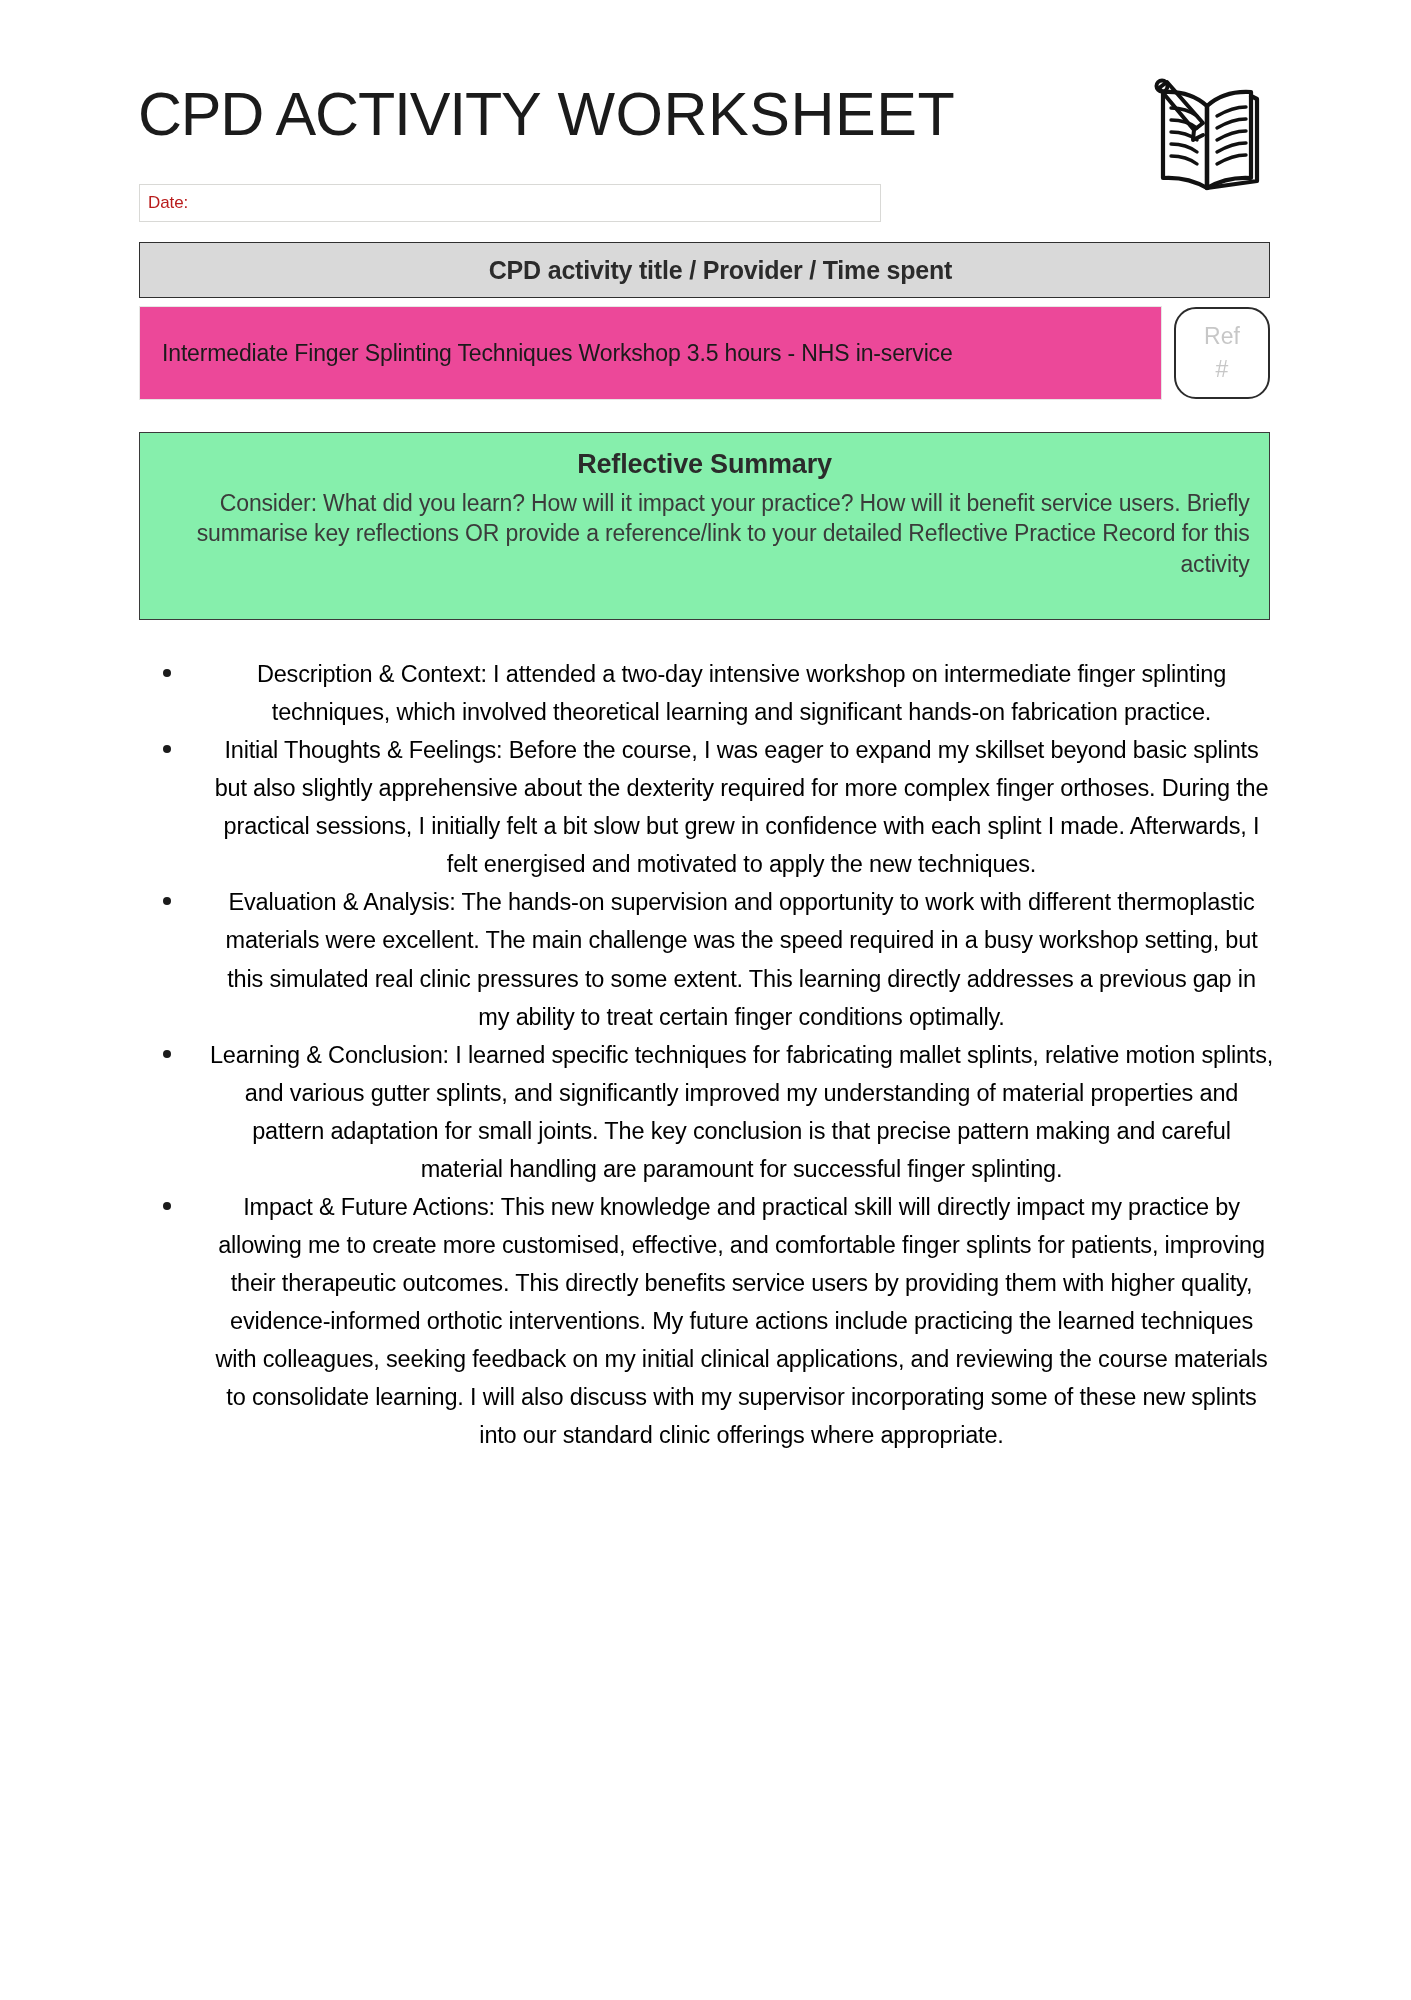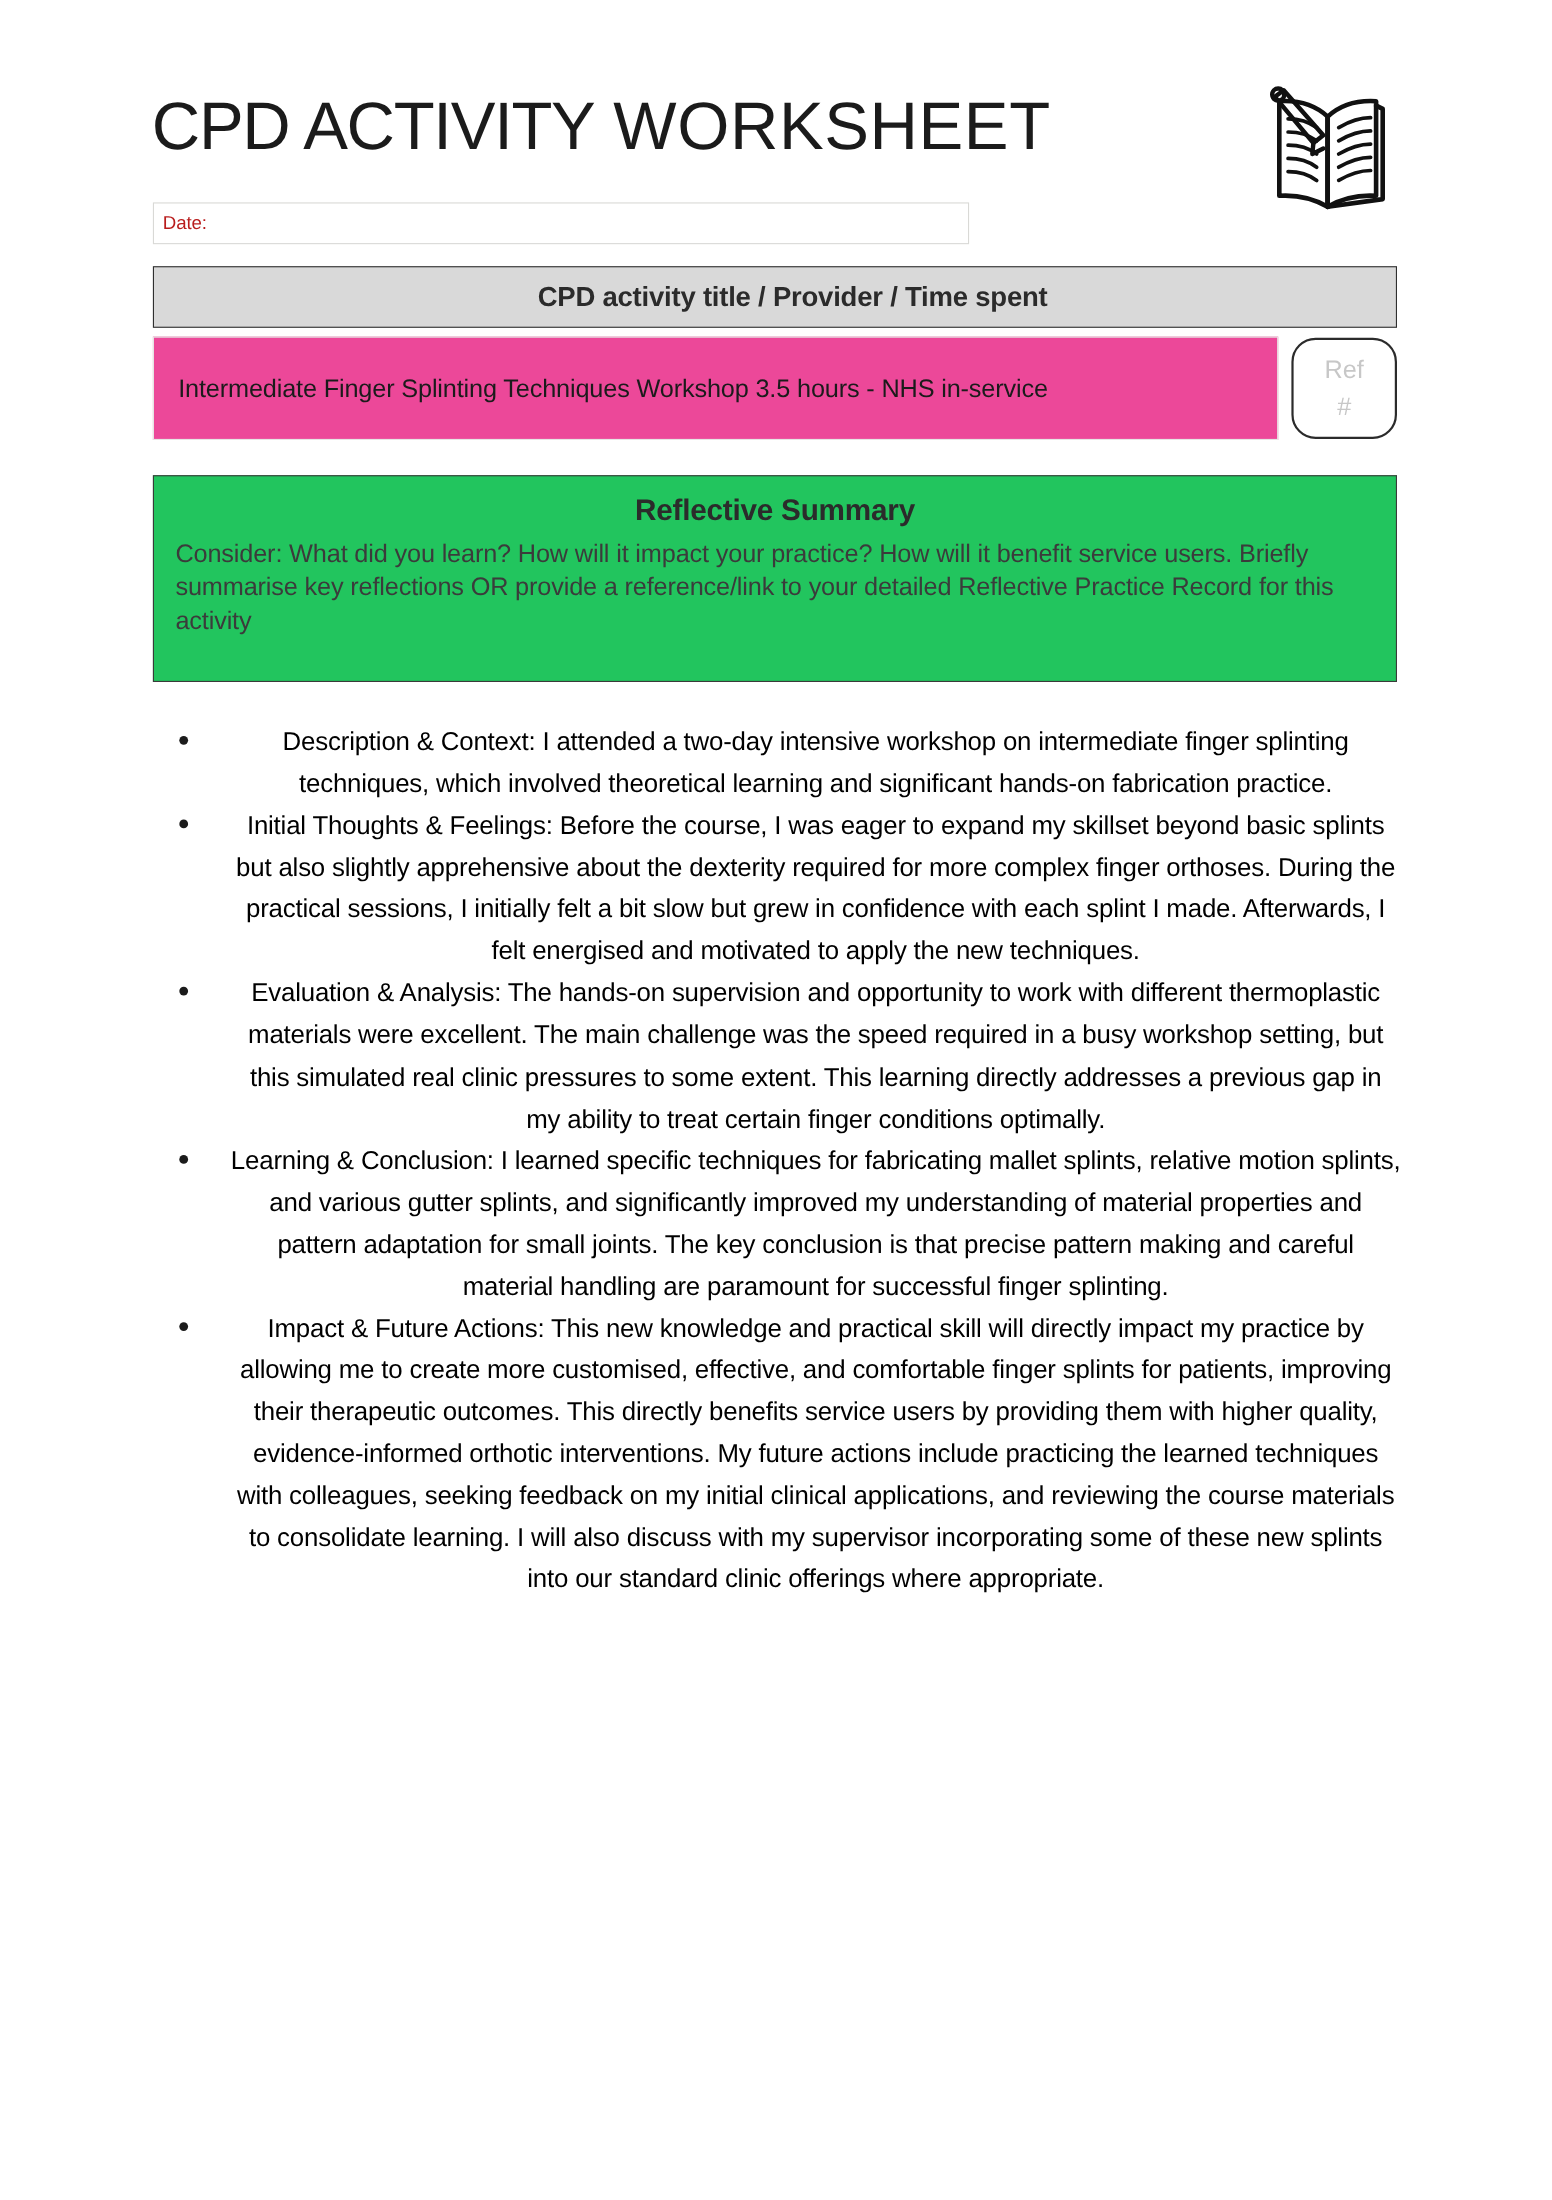--- a/index.html
+++ b/index.html
@@ -148,39 +148,39 @@
     line-height: 1.45;
   }
 
   
   .summary-box {
     position: absolute;
     left: 139px;
     top: 432px;
     width: 1131px;
     height: 188px;
-    background: #22c55e;
+    background: #86efac;
     border: 1.6px solid #3a3a3a;
     display: flex;
     flex-direction: column;
     align-items: center;
     justify-content: flex-start;
     padding-top: 16px;
   }
   .summary-title {
     font-size: 27px;
     font-weight: bold;
     color: #2b2b2b;
     letter-spacing: -0.2px;
     margin-bottom: 8px;
   }
   .summary-sub {
     font-size: 23px;
     color: #3b3b3b;
-    text-align: left;
+    text-align: right;
     line-height: 1.32;
     width: 1090px;
     letter-spacing: -0.15px;
   }
 
   
   .bullets {
     position: absolute;
     left: 139px;
     top: 655px;

